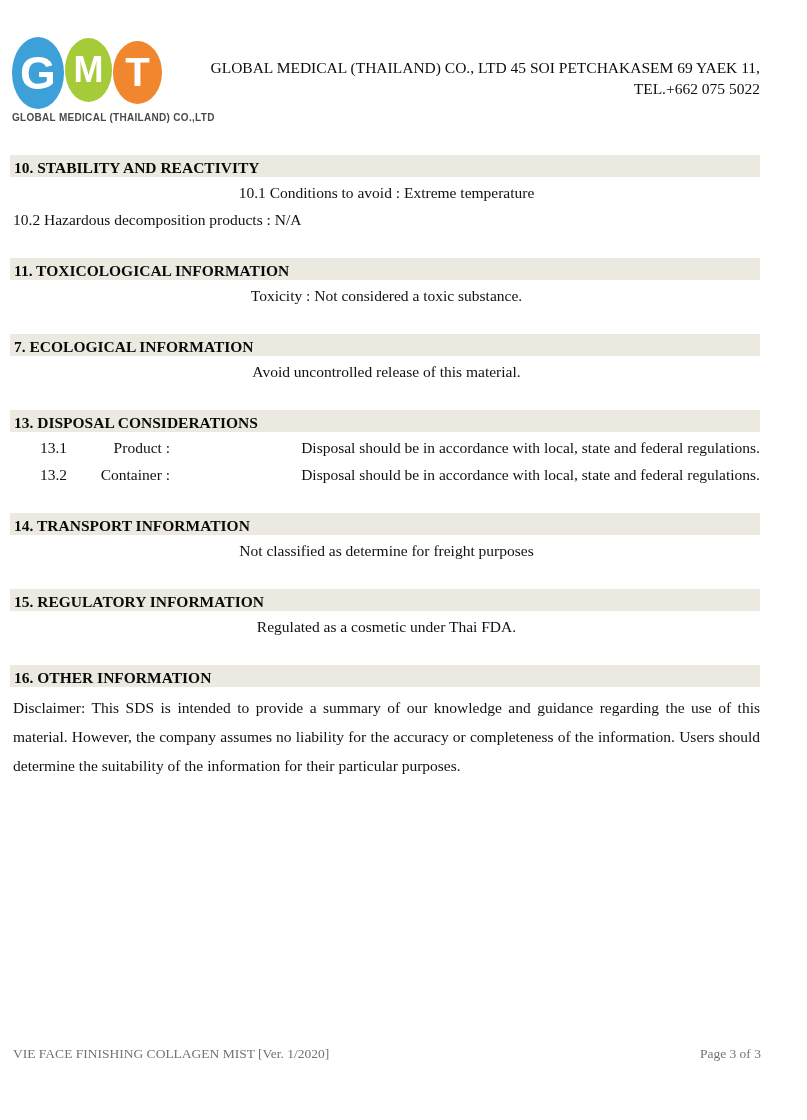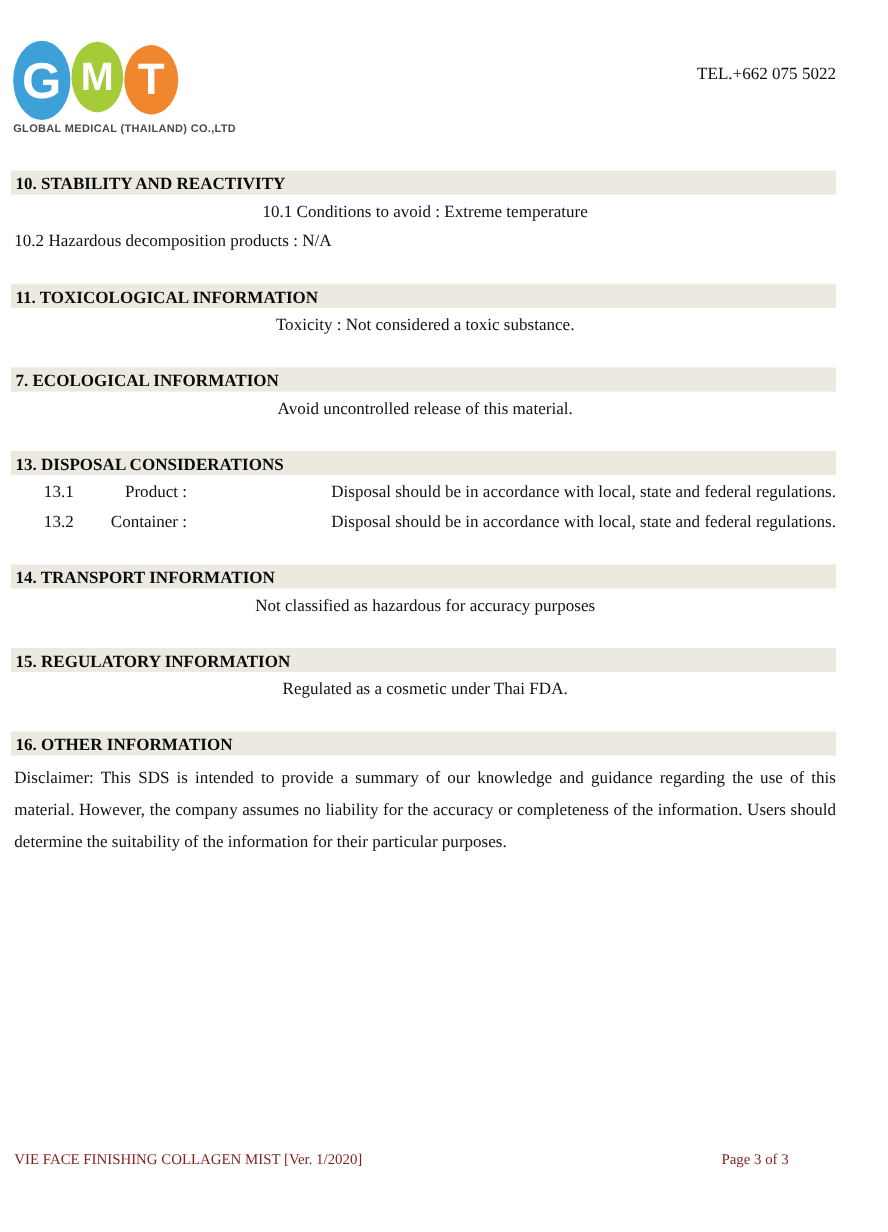--- a/index.html
+++ b/index.html
@@ -66,39 +66,40 @@
     white-space:nowrap;
     text-align:right;
   }
   .disposal-row:first-child { margin-top:6px; }
   .section:last-child .sec-body { margin-bottom:0; }
 
   
   .footer {
     position:absolute; top:1046px; left:0; right:0;
     display:flex; justify-content:space-between;
-    padding-left:13px; padding-right:90px;
-    font-size:13.5px; color:#7f1d1d;
+    padding-left:13px; padding-right:46px;
+    font-size:13.5px; color:#737373;
   }
 </style>
 </head>
 <body>
 
 <div class="page">
 
   <div>
     <div class="logo">
       <div class="logo-letters">
           <div class="oval" style="background: rgb(61, 160, 216);">G</div>
           <div class="oval" style="background: rgb(165, 203, 57);">M</div>
           <div class="oval" style="background: rgb(240, 134, 46);">T</div>
         </div>
       <div class="logo-sub">GLOBAL MEDICAL (THAILAND) CO.,LTD</div>
     </div>
     <div class="address">
+        <div class="addr-line">GLOBAL MEDICAL (THAILAND) CO., LTD 45 SOI PETCHAKASEM 69 YAEK 11,</div>
         <div class="addr-line">TEL.+662 075 5022</div>
       </div>
   </div>
 
   <div class="content">
       <div class="section">
         <div class="sec-bar"><span>10. STABILITY AND REACTIVITY</span></div>
         <div class="sec-body">
           <div class="sec-line">10.1 Conditions to avoid : Extreme temperature</div>
           <div class="sec-line">10.2 Hazardous decomposition products : N/A</div>
@@ -127,21 +128,21 @@
           <div class="disposal-row">
             <span>13.2</span>
             <span>Container :</span>
             <span>Disposal should be in accordance with local, state and federal regulations.</span>
           </div>
         </div>
       </div>
       <div class="section">
         <div class="sec-bar"><span>14. TRANSPORT INFORMATION</span></div>
         <div class="sec-body">
-          <div class="sec-line">Not classified as hazardous for accuracy purposes</div>
+          <div class="sec-line">Not classified as determine for freight purposes</div>
         </div>
       </div>
       <div class="section">
         <div class="sec-bar"><span>15. REGULATORY INFORMATION</span></div>
         <div class="sec-body">
           <div class="sec-line">Regulated as a cosmetic under Thai FDA.</div>
         </div>
       </div>
       <div class="section">
         <div class="sec-bar"><span>16. OTHER INFORMATION</span></div>

